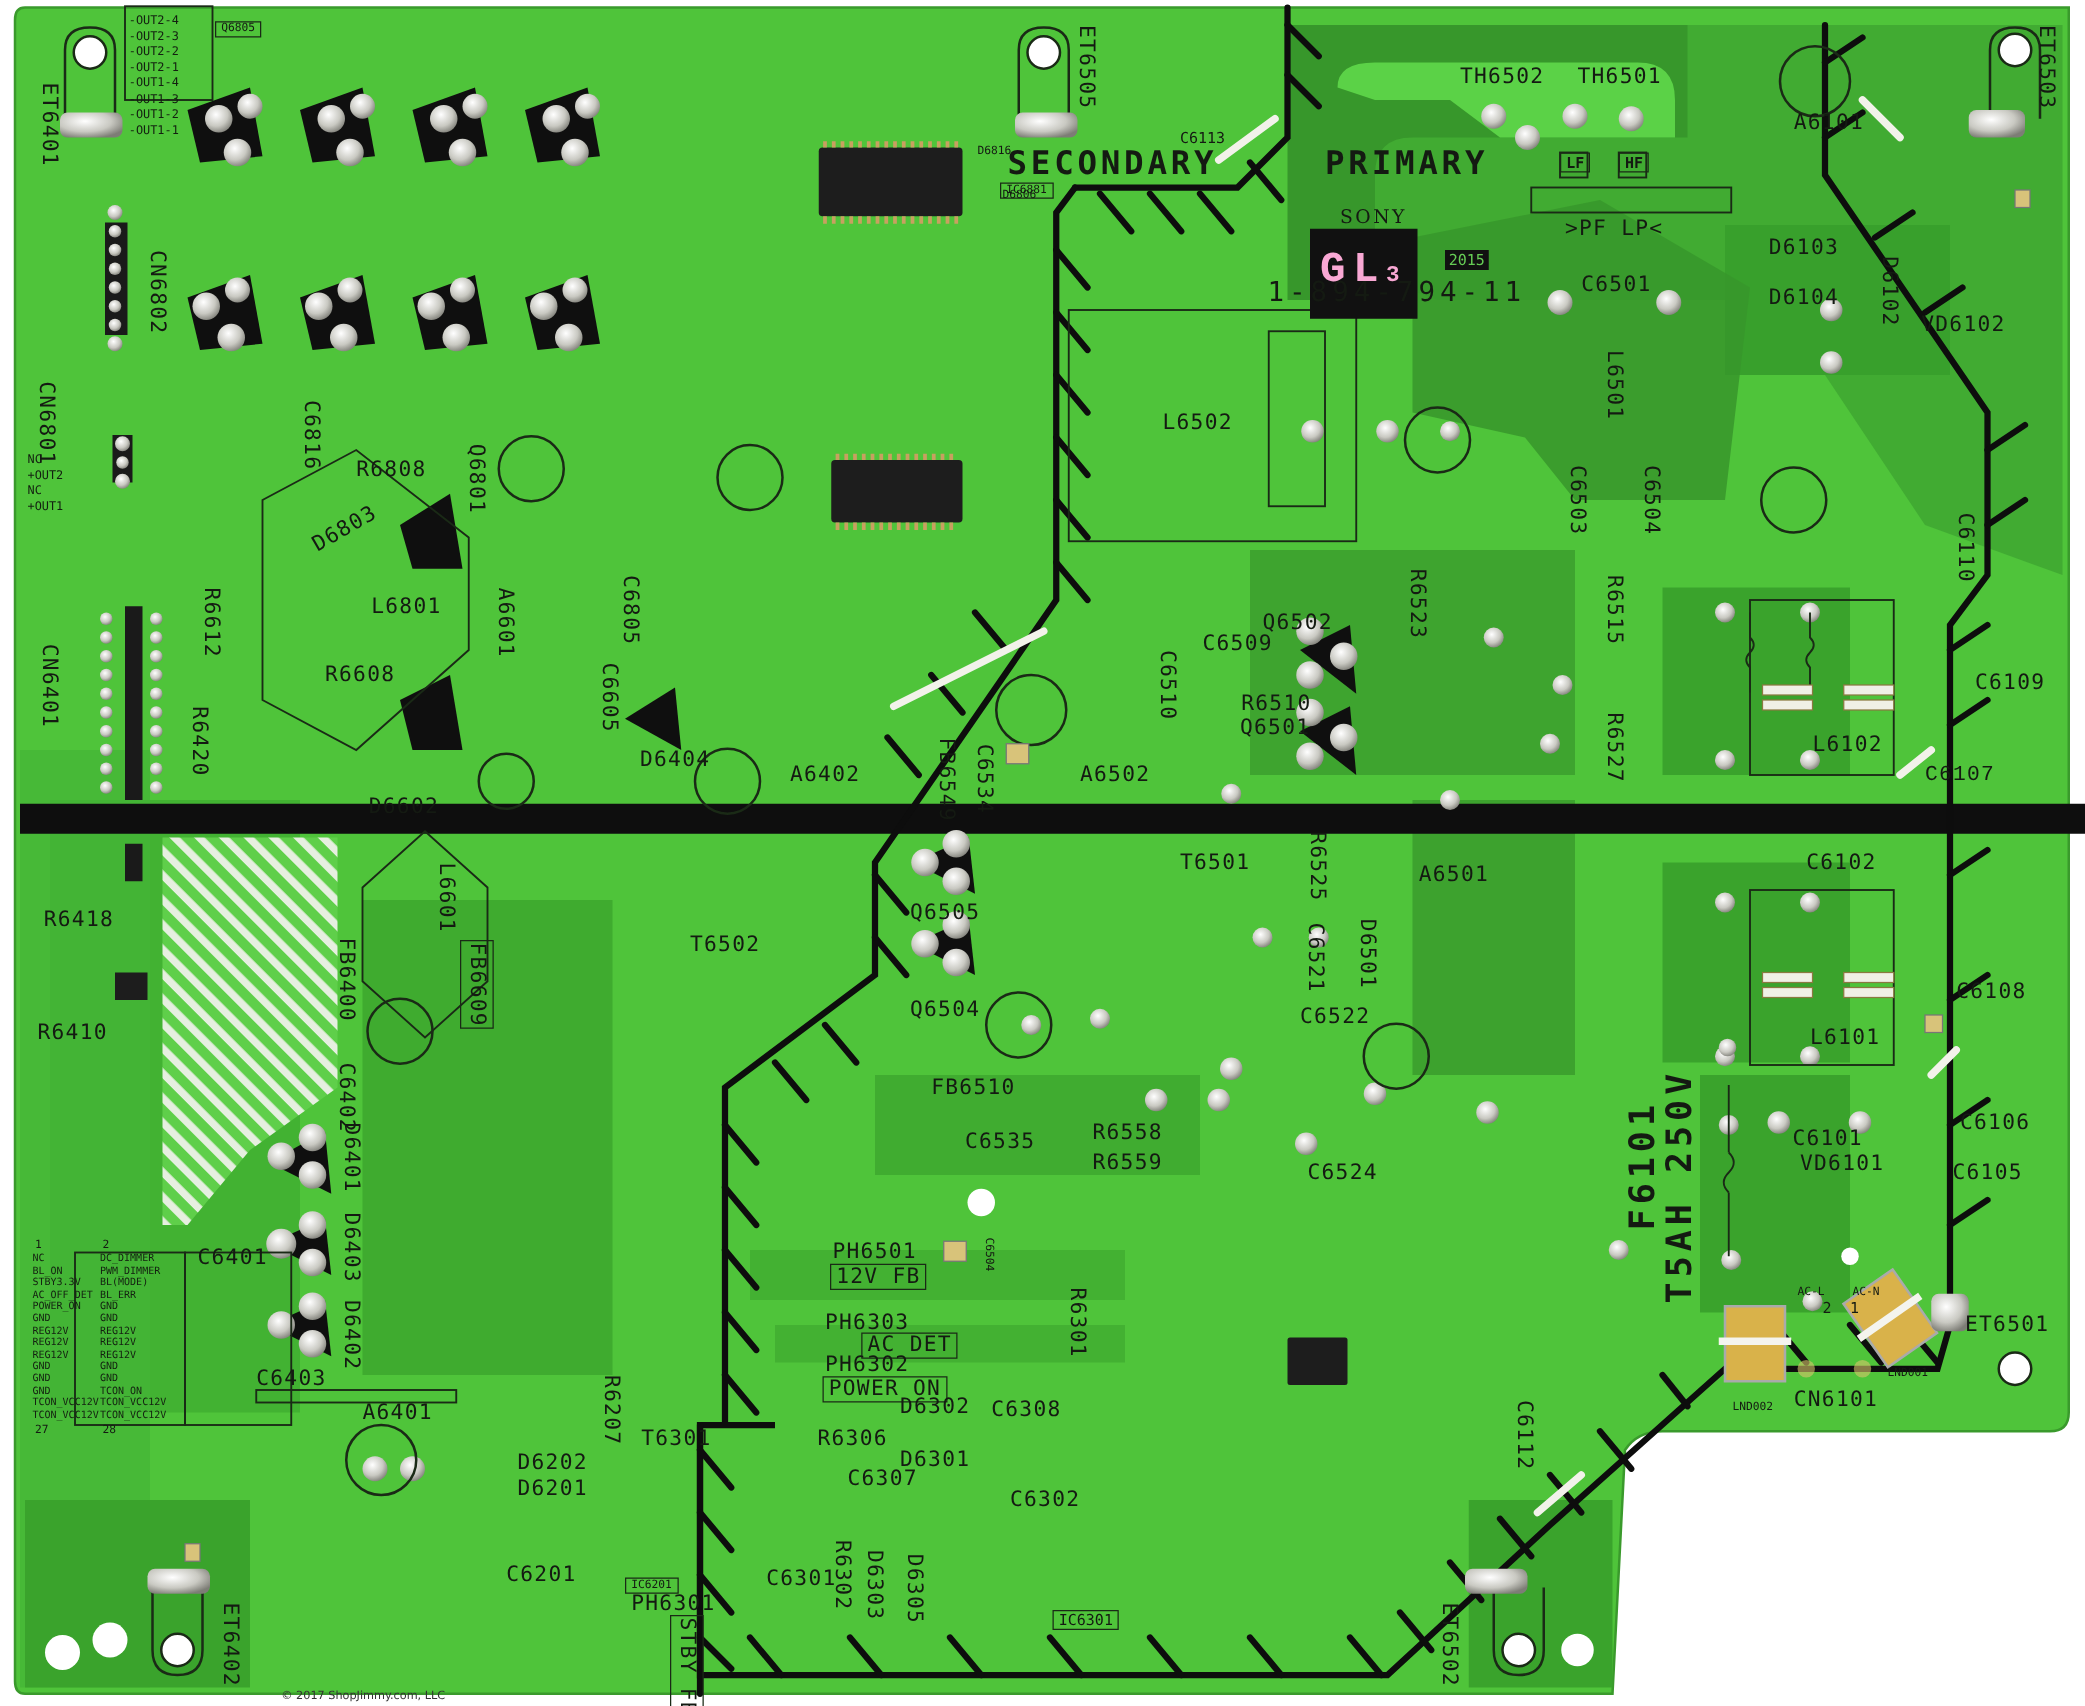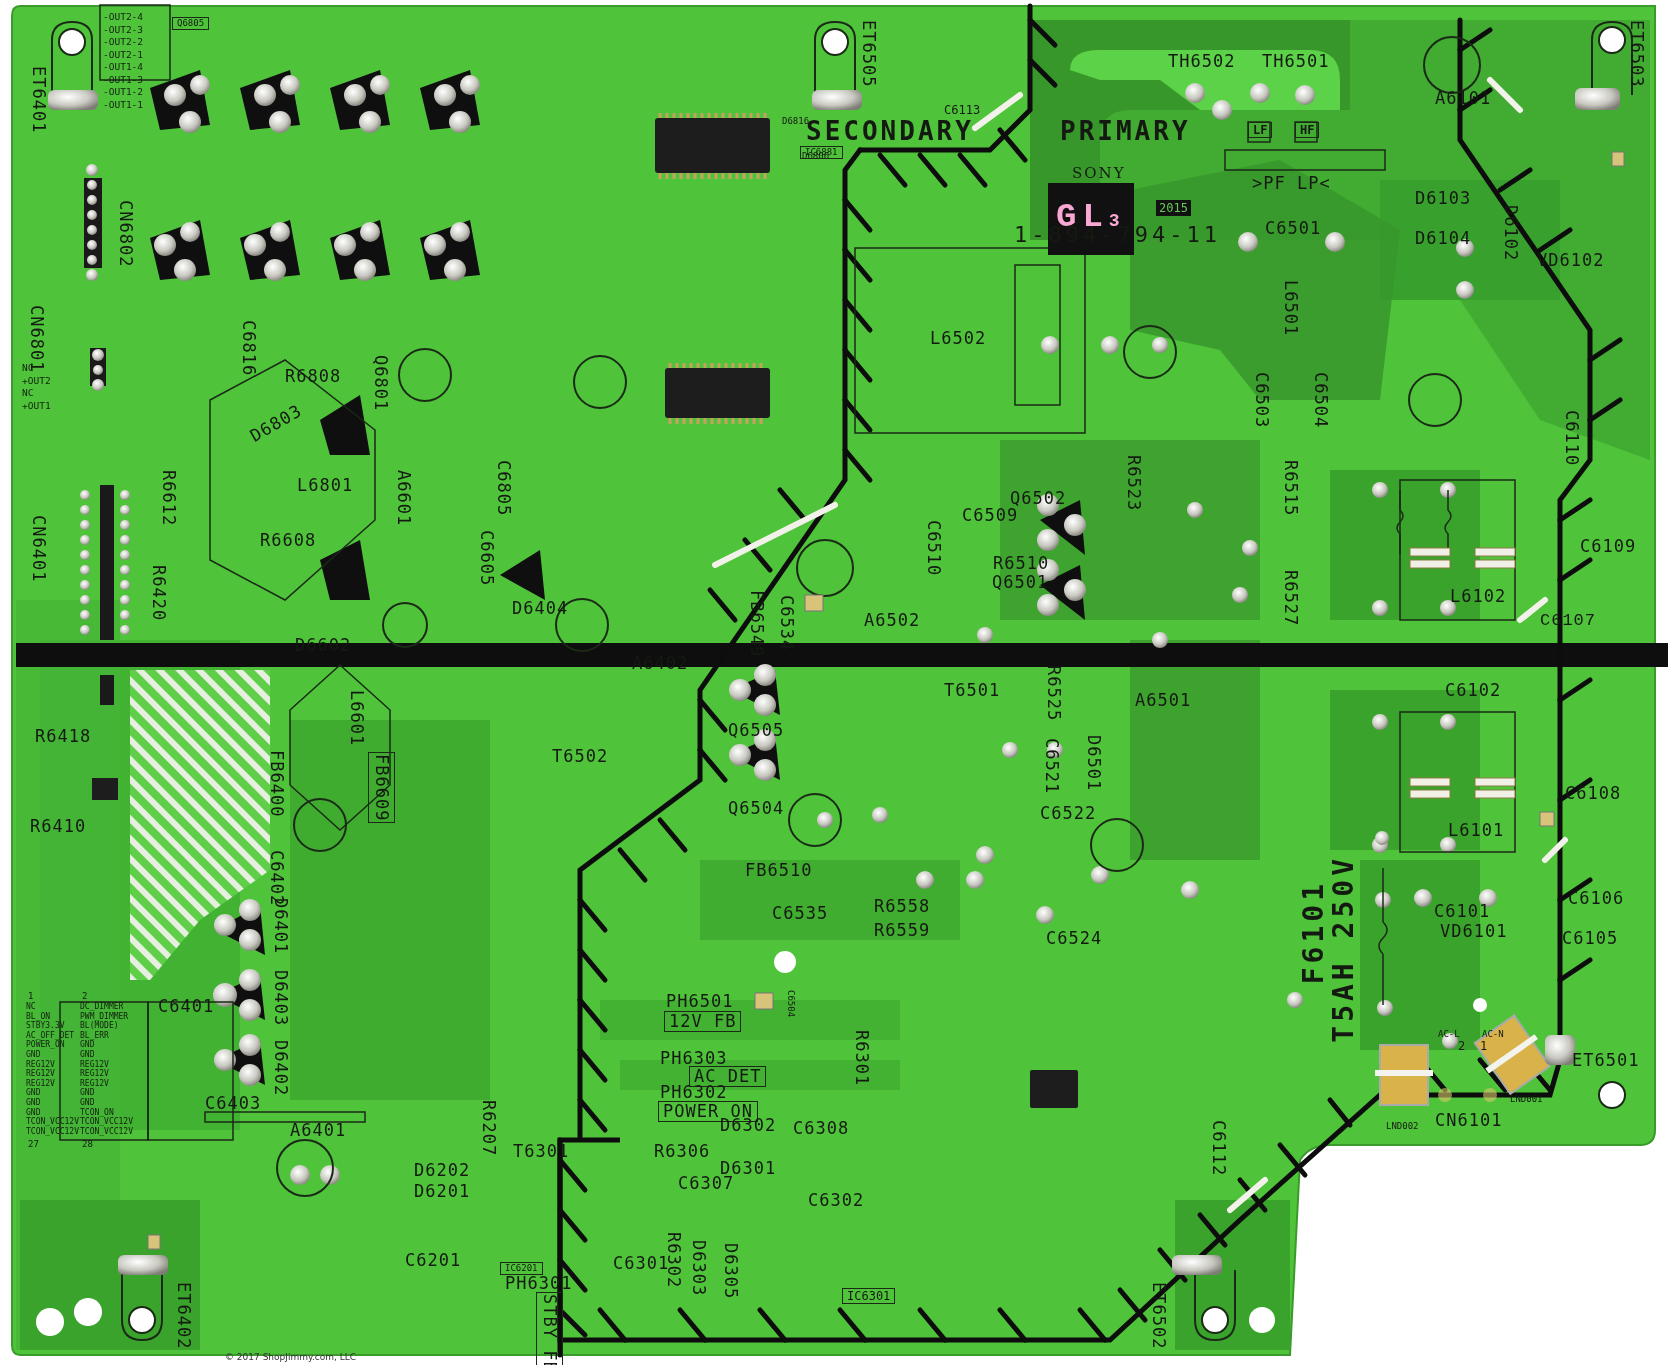--- a/index.html
+++ b/index.html
@@ -512,21 +512,21 @@
   <span class="lbl med" style="left:158px;top:998px;">C6401</span>
   <span class="lbl med vert" style="left:272px;top:898px;">D6401</span>
   <span class="lbl med vert" style="left:272px;top:970px;">D6403</span>
   <span class="lbl med vert" style="left:272px;top:1040px;">D6402</span>
   <span class="lbl med vert" style="left:268px;top:850px;">C6402</span>
   <span class="lbl med vert" style="left:268px;top:750px;">FB6400</span>
   <span class="lbl med vert" style="left:348px;top:690px;">L6601</span>
   <span class="lbl med vert boxed" style="left:368px;top:752px;">FB6609</span>
   <span class="lbl med" style="left:295px;top:637px;">D6602</span>
   <span class="lbl med" style="left:512px;top:600px;">D6404</span>
-  <span class="lbl med" style="left:632px;top:612px;margin-top:43px;">A6402</span>
+  <span class="lbl med" style="left:632px;top:612px;">A6402</span>
   <span class="lbl med vert" style="left:478px;top:530px;">C6605</span>
   <span class="lbl med vert" style="left:495px;top:460px;">C6805</span>
   <span class="lbl med vert" style="left:395px;top:470px;">A6601</span>
   <span class="lbl med" style="left:297px;top:477px;">L6801</span>
   <span class="lbl med" style="left:260px;top:532px;">R6608</span>
   <span class="lbl med" style="left:285px;top:368px;">R6808</span>
   <span class="lbl med" style="left:248px;top:415px;transform:rotate(-30deg);">D6803</span>
   <span class="lbl med vert" style="left:372px;top:355px;">Q6801</span>
   <span class="lbl med vert" style="left:240px;top:320px;">C6816</span>
   <span class="lbl med vert" style="left:160px;top:470px;">R6612</span>

